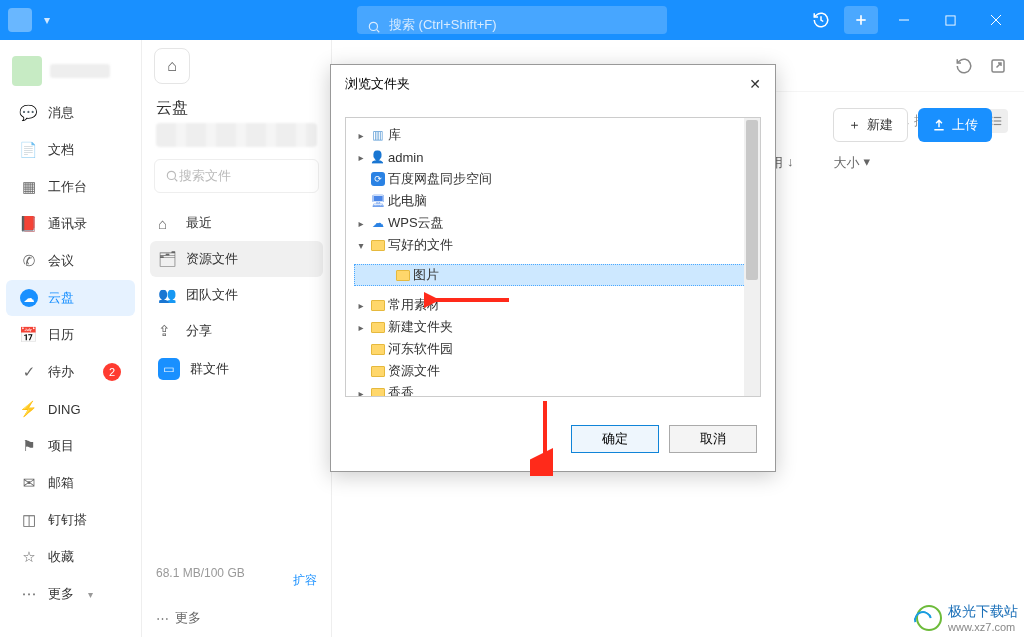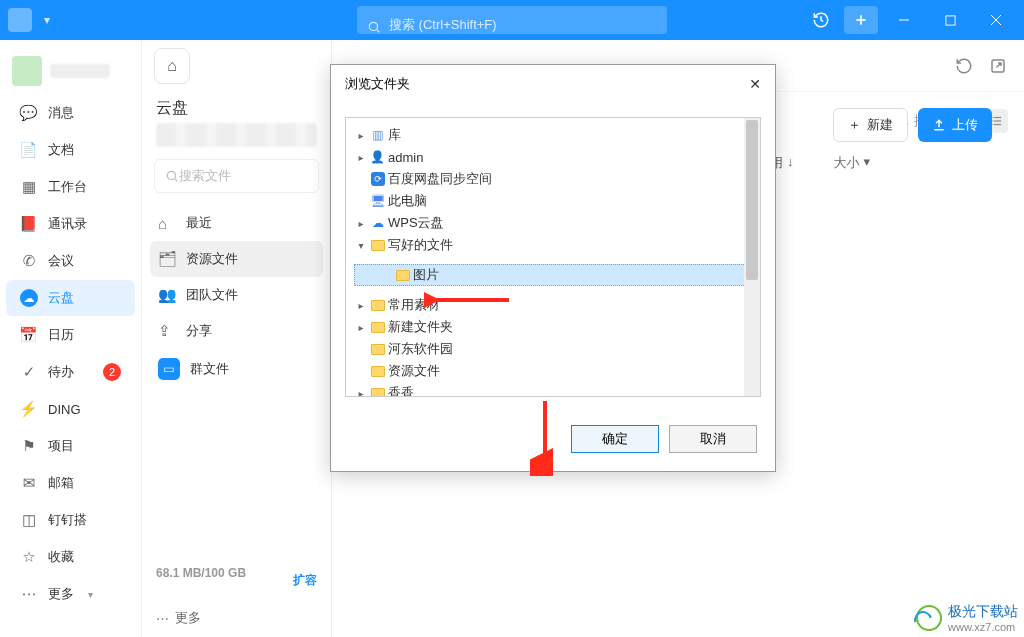--- a/index.html
+++ b/index.html
@@ -34,21 +34,21 @@
 .side-head { display: flex; align-items: center; padding: 8px 12px; }
 .home-chip { width: 36px; height: 36px; border:1px solid #e5e5e5; border-radius: 8px; display:flex; align-items:center; justify-content:center; color:#555; font-size:16px; }
 .side-title { font-size: 16px; color: #333; padding: 6px 14px 2px; font-weight: 500; }
 .side-blur { height: 24px; margin: 2px 14px 8px; background: repeating-linear-gradient(90deg,#eee,#eee 20px,#f5f5f5 20px,#f5f5f5 30px); border-radius:4px; filter: blur(1px); }
 .side-search { margin: 4px 12px 12px; height: 32px; border:1px solid #eee; border-radius: 6px; display:flex; align-items:center; padding:16px 10px; color:#bbb; font-size:13px; background:#fff; }
 .side-item { display:flex; align-items:center; gap:10px; padding: 9px 16px; color:#333; font-size:13px; }
 .side-item.active { background:#f0f0f0; border-radius:6px; margin:0 8px; padding:9px 8px; }
 .si-icon { width:18px; color:#666; font-size:15px; }
 .side-section { color:#999; font-size:12px; padding:12px 16px 4px; }
 .gf-icon { width:22px; height:22px; background:#1990ff; border-radius:5px; display:flex; align-items:center; justify-content:center; color:#fff; font-size:12px; }
-.side-storage { margin-top:auto; padding: 10px 14px; display:flex; align-items:center; justify-content:space-between; color:#999; font-size:12px;font-weight:bold; }
+.side-storage { margin-top:auto; padding: 10px 14px; display:flex; align-items:center; justify-content:space-between; color:#999; font-size:12px; }
 .exp-link { color:#1990ff; cursor:pointer;margin-top:16px; }
 .side-more { padding:10px 14px; color:#666; font-size:13px; display:flex; align-items:center; gap:6px; }
 
 
 .content { flex:1; background:#fff; position:relative; }
 .topbar { height:52px; display:flex; align-items:center; justify-content:flex-end; padding:0 16px; gap:14px; border-bottom:1px solid #f5f5f5; }
 .tb-ic { width:20px; height:20px; color:#888; display:flex; align-items:center; justify-content:center; }
 .actionrow { display:flex; align-items:center; justify-content:flex-end; padding:16px; gap:10px; }
 .btn { height:34px; padding:0 14px; border-radius:6px; display:flex; align-items:center; gap:6px; font-size:13px; cursor:pointer; }
 .btn-new { border:1px solid #ddd; background:#fff; color:#333; }

